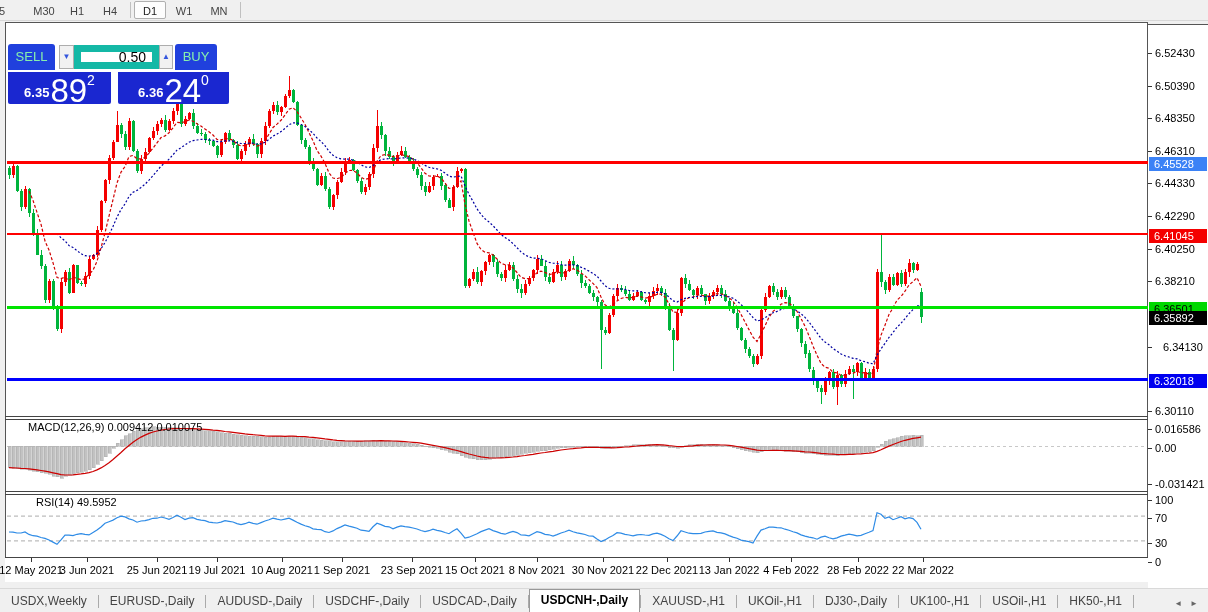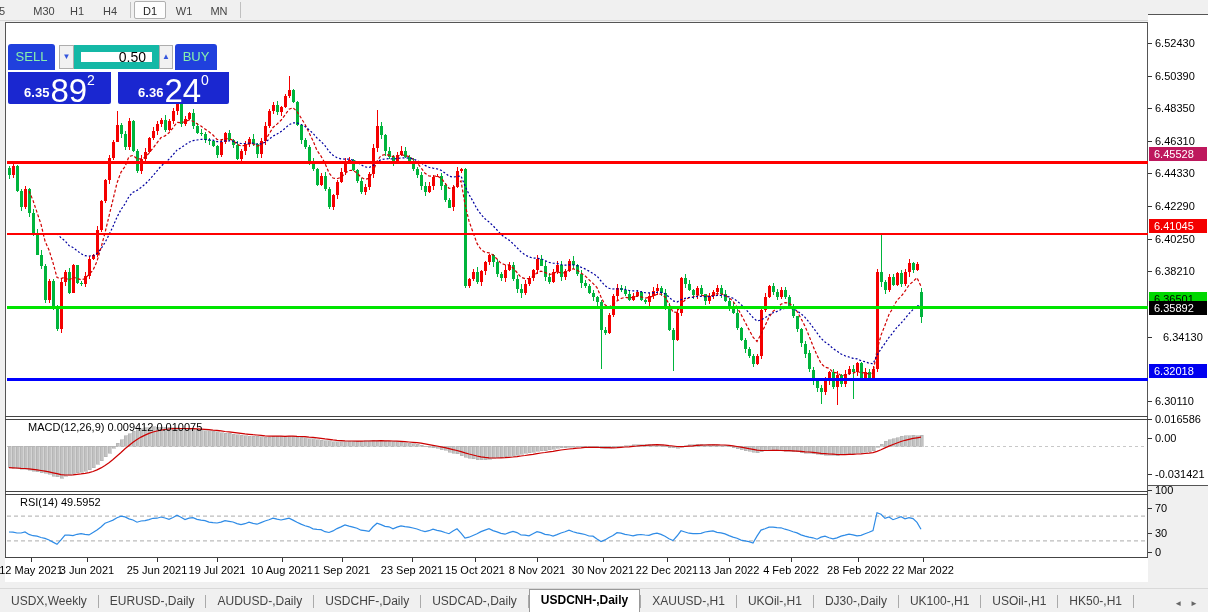--- a/index.html
+++ b/index.html
@@ -11,21 +11,21 @@
   #toolbar { position:absolute; left:0; top:0; width:1208px; height:21px;
     background:#f0f0f0; border-bottom:1px solid #d8d8d8; overflow:hidden; }
   .tf-btn { position:absolute; top:1px; height:18px; line-height:18px; text-align:center;
     font-size:11px; color:#444; border:1px solid transparent; border-radius:2px; }
   .tf-btn.active { background:#fdfdfd; border:1px solid #b0b0b0; color:#222; }
   .tb-sep { position:absolute; top:2px; width:1px; height:16px; background:#c0c0c0; }
 
   
   #chart-frame { position:absolute; left:5px; top:22px; width:1143px; height:560px;
     background:#ffffff; border:1px solid #555; }
-  #price-axis { position:absolute; left:1148px; top:14px; width:60px; height:472px;
+  #price-axis { position:absolute; left:1148px; top:24px; width:60px; height:588px;
     background:#ffffff; border-top:1px solid #555; border-bottom:1px solid #555; }
   .divider { position:absolute; left:5px; width:1143px; height:1px; background:#444; }
 
   #chart-title { position:absolute; left:13px; top:26px; height:14px; font-size:12px;
     color:#000; font-weight:700; white-space:nowrap; }
   #chart-title .tri { display:inline-block; width:0; height:0; border-left:4px solid transparent;
     border-right:4px solid transparent; border-bottom:7px solid #000; margin-right:6px; }
   #chart-title .ohlc { font-weight:700; margin-left:6px; }
 
   svg { position:absolute; }
@@ -828,21 +828,21 @@
       <span class="pp-sup">2</span>
     </div>
     <div id="ask-panel" class="price-panel">
       <span class="pp-small">6.36</span>
       <span class="pp-big">24</span>
       <span class="pp-sup">0</span>
     </div>
   </div>
 
   <div class="ind-label" style="left:12px; top:421px;">MACD(12,26,9) 0.009412 0.010075</div>
-  <div class="ind-label" style="left:4px; top:496px;">RSI(14) 49.5952</div>
+  <div class="ind-label" style="left:20px; top:496px;">RSI(14) 49.5952</div>
 
   <div class="divider" style="top:416px;"></div>
   <div class="divider" style="top:419px;"></div>
   <div class="divider" style="top:491px;"></div>
   <div class="divider" style="top:494px;"></div>
   <div class="divider" style="top:557px;"></div>
 
   <div id="price-axis">
       <div class="pa-tick" style="top: 28px;"></div>
       <div class="pa-label" style="top: 22px;">6.52430</div>
@@ -857,21 +857,21 @@
       <div class="pa-tick" style="top: 190.776px;"></div>
       <div class="pa-label" style="top: 184.776px;">6.42290</div>
       <div class="pa-tick" style="top: 223.524px;"></div>
       <div class="pa-label" style="top: 217.524px;">6.40250</div>
       <div class="pa-tick" style="top: 256.272px;"></div>
       <div class="pa-label" style="top: 250.272px;">6.38210</div>
       <div class="pa-tick" style="top: 321.767px;"></div>
       <div class="pa-label" style="top: 315.767px; margin-left: 8px;">6.34130</div>
       <div class="pa-tick" style="top: 386.3px;"></div>
       <div class="pa-label" style="top: 380.3px;">6.30110</div>
-      <div class="pa-badge" style="top: 131.797px; background: #be185d; color: rgb(255, 255, 255);">6.45528</div>
+      <div class="pa-badge" style="top: 131.797px; background: #3b82f6; color: rgb(255, 255, 255);">6.45528</div>
       <div class="pa-badge" style="top: 203.762px; background: rgb(244, 0, 0); color: rgb(255, 255, 255);">6.41045</div>
       <div class="pa-badge" style="top: 276.706px; background: rgb(0, 216, 0); color: rgb(0, 0, 0);">6.36501</div>
       <div class="pa-badge" style="top: 286.482px; background: rgb(0, 0, 0); color: rgb(255, 255, 255);">6.35892</div>
       <div class="pa-badge" style="top: 348.671px; background: rgb(0, 0, 240); color: rgb(255, 255, 255);">6.32018</div>
       <div class="pa-tick" style="top: 403.926px;"></div>
       <div class="pa-label" style="top: 397.926px;">0.016586</div>
       <div class="pa-tick" style="top: 423px;"></div>
       <div class="pa-label" style="top: 417px;">0.00</div>
       <div class="pa-tick" style="top: 459.134px;"></div>
       <div class="pa-label" style="top: 453.134px;">-0.031421</div>

